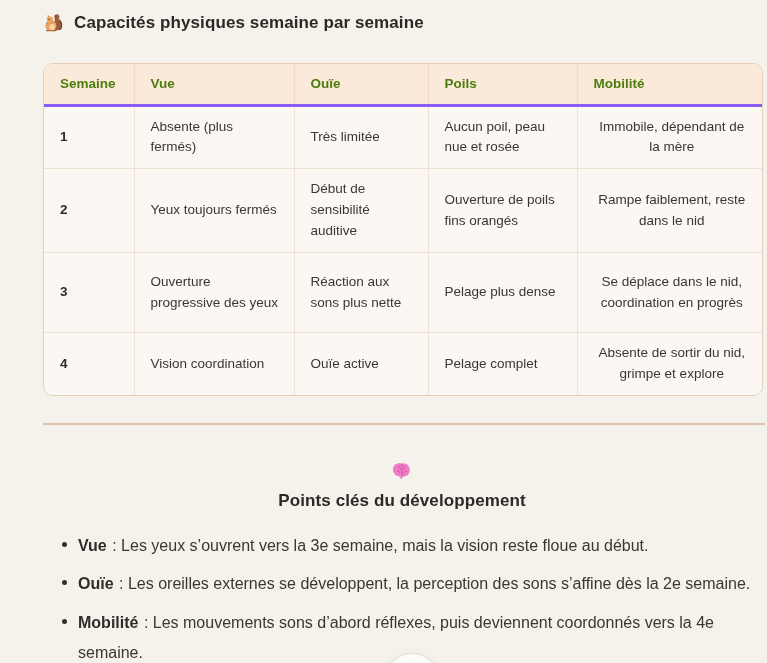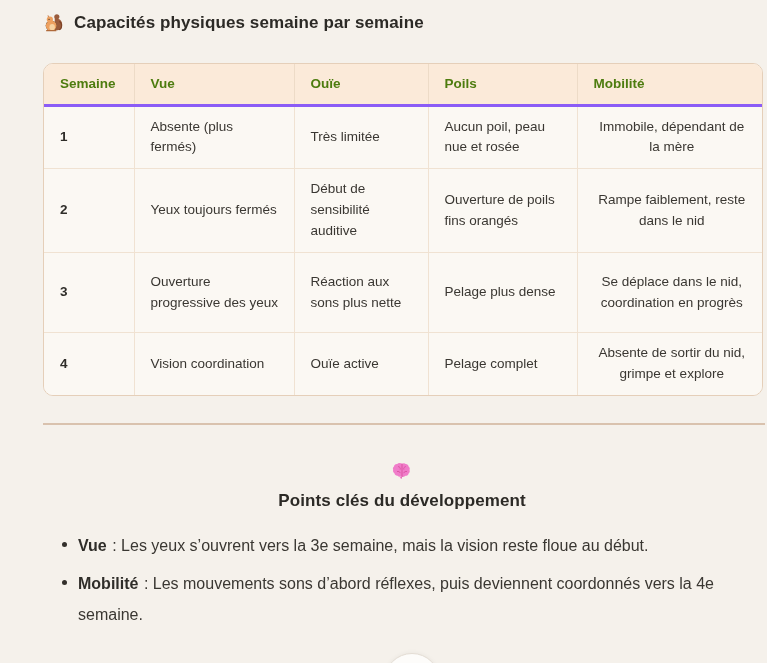--- a/index.html
+++ b/index.html
@@ -201,20 +201,24 @@
     </span>
     <span>Points clés du développement</span>
   </div>
 
   <ul class="bullet-list">
     <li>
       <span class="kp-label">Vue</span>
       <span>: Les yeux s’ouvrent vers la 3e semaine, mais la vision reste floue au début.</span>
     </li>
     <li>
+      <span class="kp-label">Ouïe</span>
+      <span>: Les oreilles externes se développent, la perception des sons s’affine dès la 2e semaine.</span>
+    </li>
+    <li>
       <span class="kp-label">Mobilité</span>
       <span>: Les mouvements sons d’abord réflexes, puis deviennent coordonnés vers la 4e semaine.</span>
     </li>
   </ul>
 
   <div class="peek-circle"></div>
 
 </div>
 
 </body></html>

